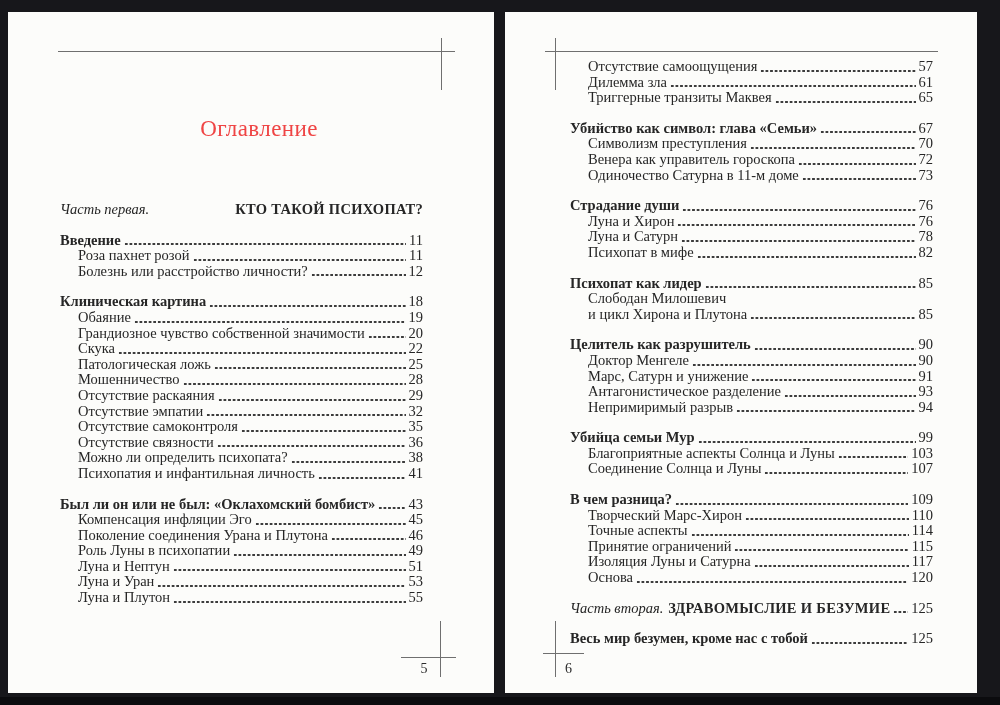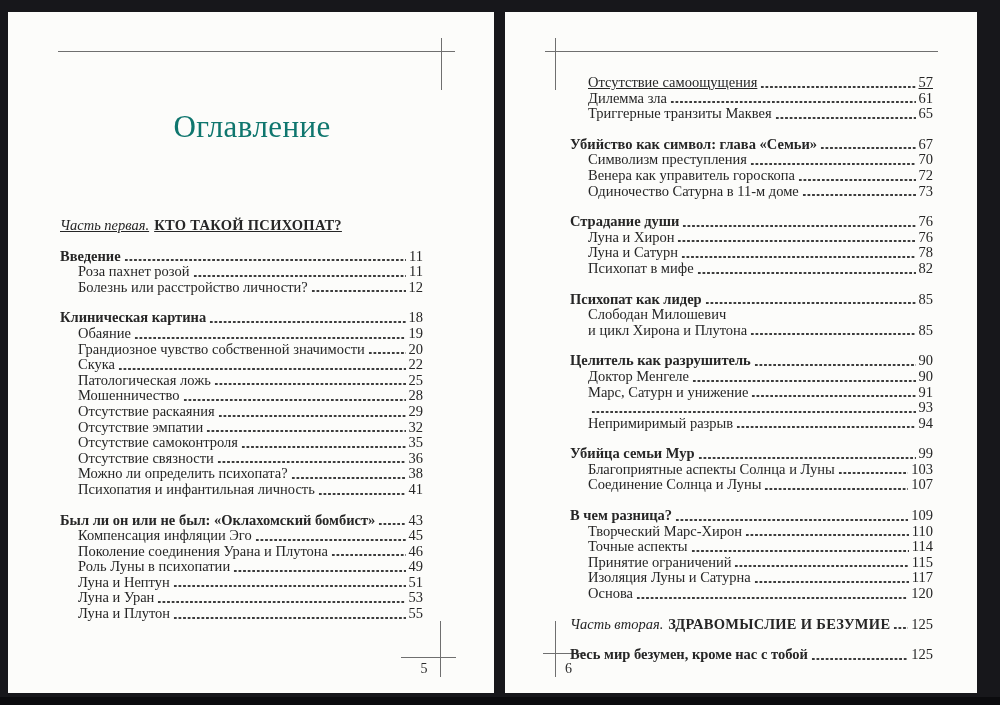--- a/index.html
+++ b/index.html
@@ -22,38 +22,38 @@
   .ml-th{left:50px;top:39px;width:397px;height:1px;}
   .ml-tv{left:433px;top:26px;width:1px;height:52px;}
   .ml-bh{left:393px;top:645px;width:55px;height:1px;}
   .ml-bv{left:432px;top:609px;width:1px;height:56px;}
   .mr-th{left:40px;top:39px;width:393px;height:1px;}
   .mr-tv{left:50px;top:26px;width:1px;height:52px;}
   .mr-bh{left:38px;top:641px;width:41px;height:1px;}
   .mr-bv{left:50px;top:609px;width:1px;height:56px;}
 
   .toc-title{
-    position:absolute;top:96px;left:0;width:100%;margin:1px;
-    text-align:center;font-size:31px;font-weight:400;color:#0f766e;
+    position:absolute;top:96px;left:0;width:100%;margin:8px;
+    text-align:center;font-size:23px;font-weight:400;color:#ef4444;
     letter-spacing:0.4px;
   }
 
   .content{position:absolute;width:363px;}
   .content-left{left:52px;top:190px;}
   .content-right{left:65px;top:47px;}
 
   .row{
     display:flex;align-items:baseline;
     font-size:14.5px;line-height:15.6px;white-space:nowrap;color:#262626;
   }
   .row .t{flex:0 0 auto;}
   .row.sub{padding-left:18px;}
   .row.section{font-weight:700;margin-top:15px;}
-  .row.part{margin-top:15px;}
-  .content .row:first-child{margin-top:16px;text-decoration:underline;}
+  .row.part{margin-top:15px;justify-content:space-between;}
+  .content .row:first-child{margin-top:0;}
   .row.part .prefix{font-style:italic;font-weight:400;margin-right:5px;}
   .row.part .t{font-weight:700;letter-spacing:0.3px;}
   .leader{
     flex:1 1 auto;min-width:8px;height:4px;margin:0 3px 2px 3px;
     align-self:flex-end;
     background-image:radial-gradient(circle,#3c3c3c 1.05px,rgba(0,0,0,0) 1.4px);
     background-size:4.6px 4px;background-repeat:repeat-x;
     background-position:left center;
   }
   .pg{flex:0 0 auto;font-weight:400;}
@@ -278,20 +278,21 @@
           <span class="t">Доктор Менгеле</span>
           <span class="leader"></span>
           <span class="pg">90</span>
         </div>
         <div class="row sub">
           <span class="t">Марс, Сатурн и унижение</span>
           <span class="leader"></span>
           <span class="pg">91</span>
         </div>
         <div class="row sub">
+          <span class="t">Антагонистическое разделение</span>
           <span class="leader"></span>
           <span class="pg">93</span>
         </div>
         <div class="row sub">
           <span class="t">Непримиримый разрыв</span>
           <span class="leader"></span>
           <span class="pg">94</span>
         </div>
         <div class="row section">
           <span class="t">Убийца семьи Мур</span>

